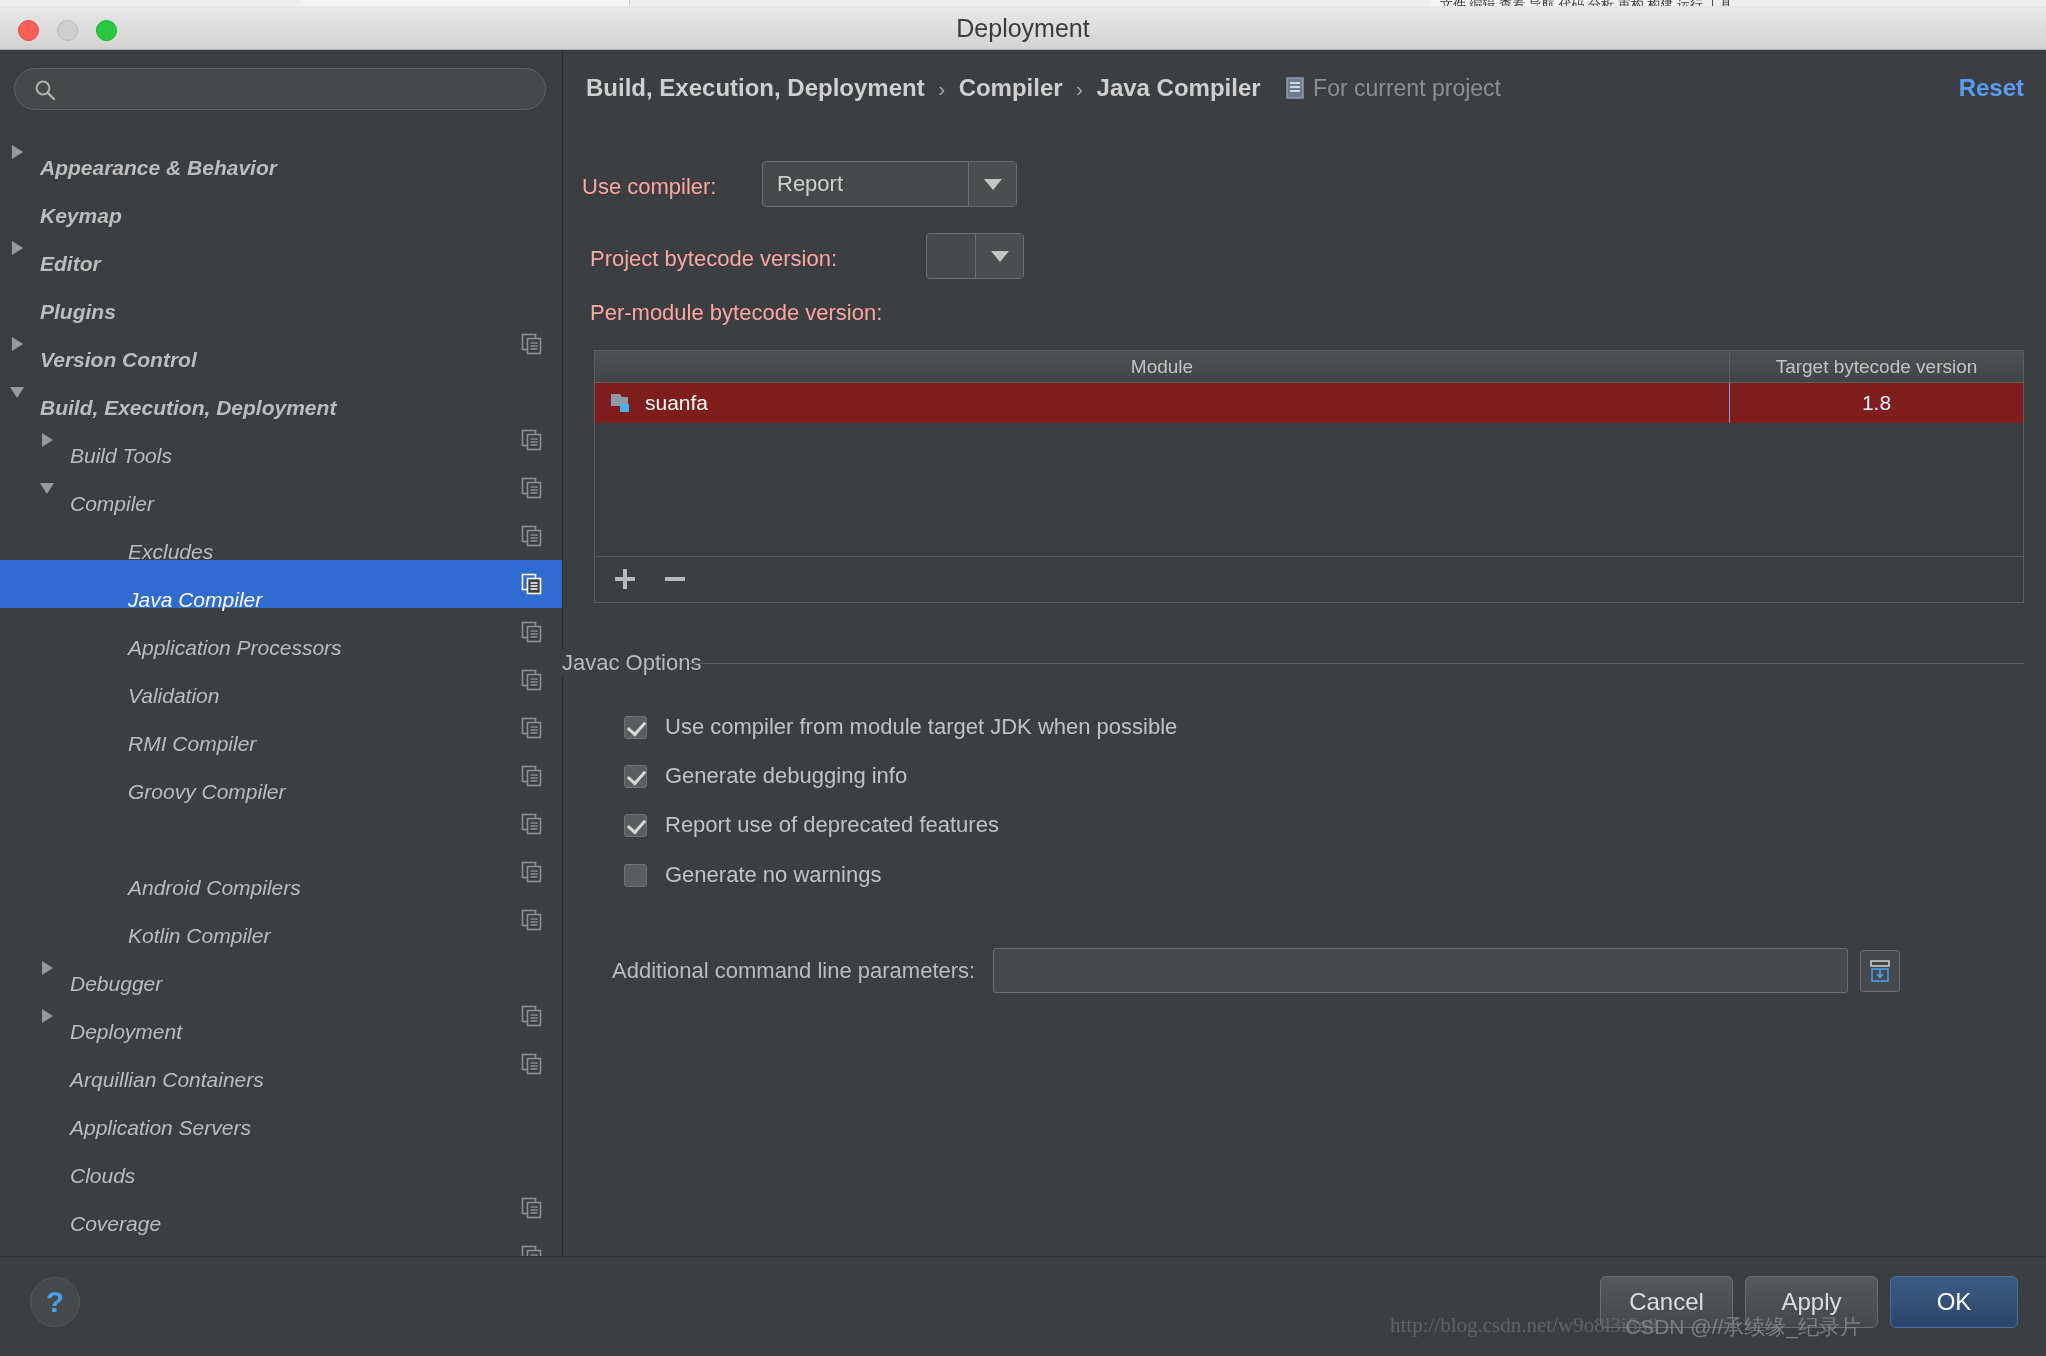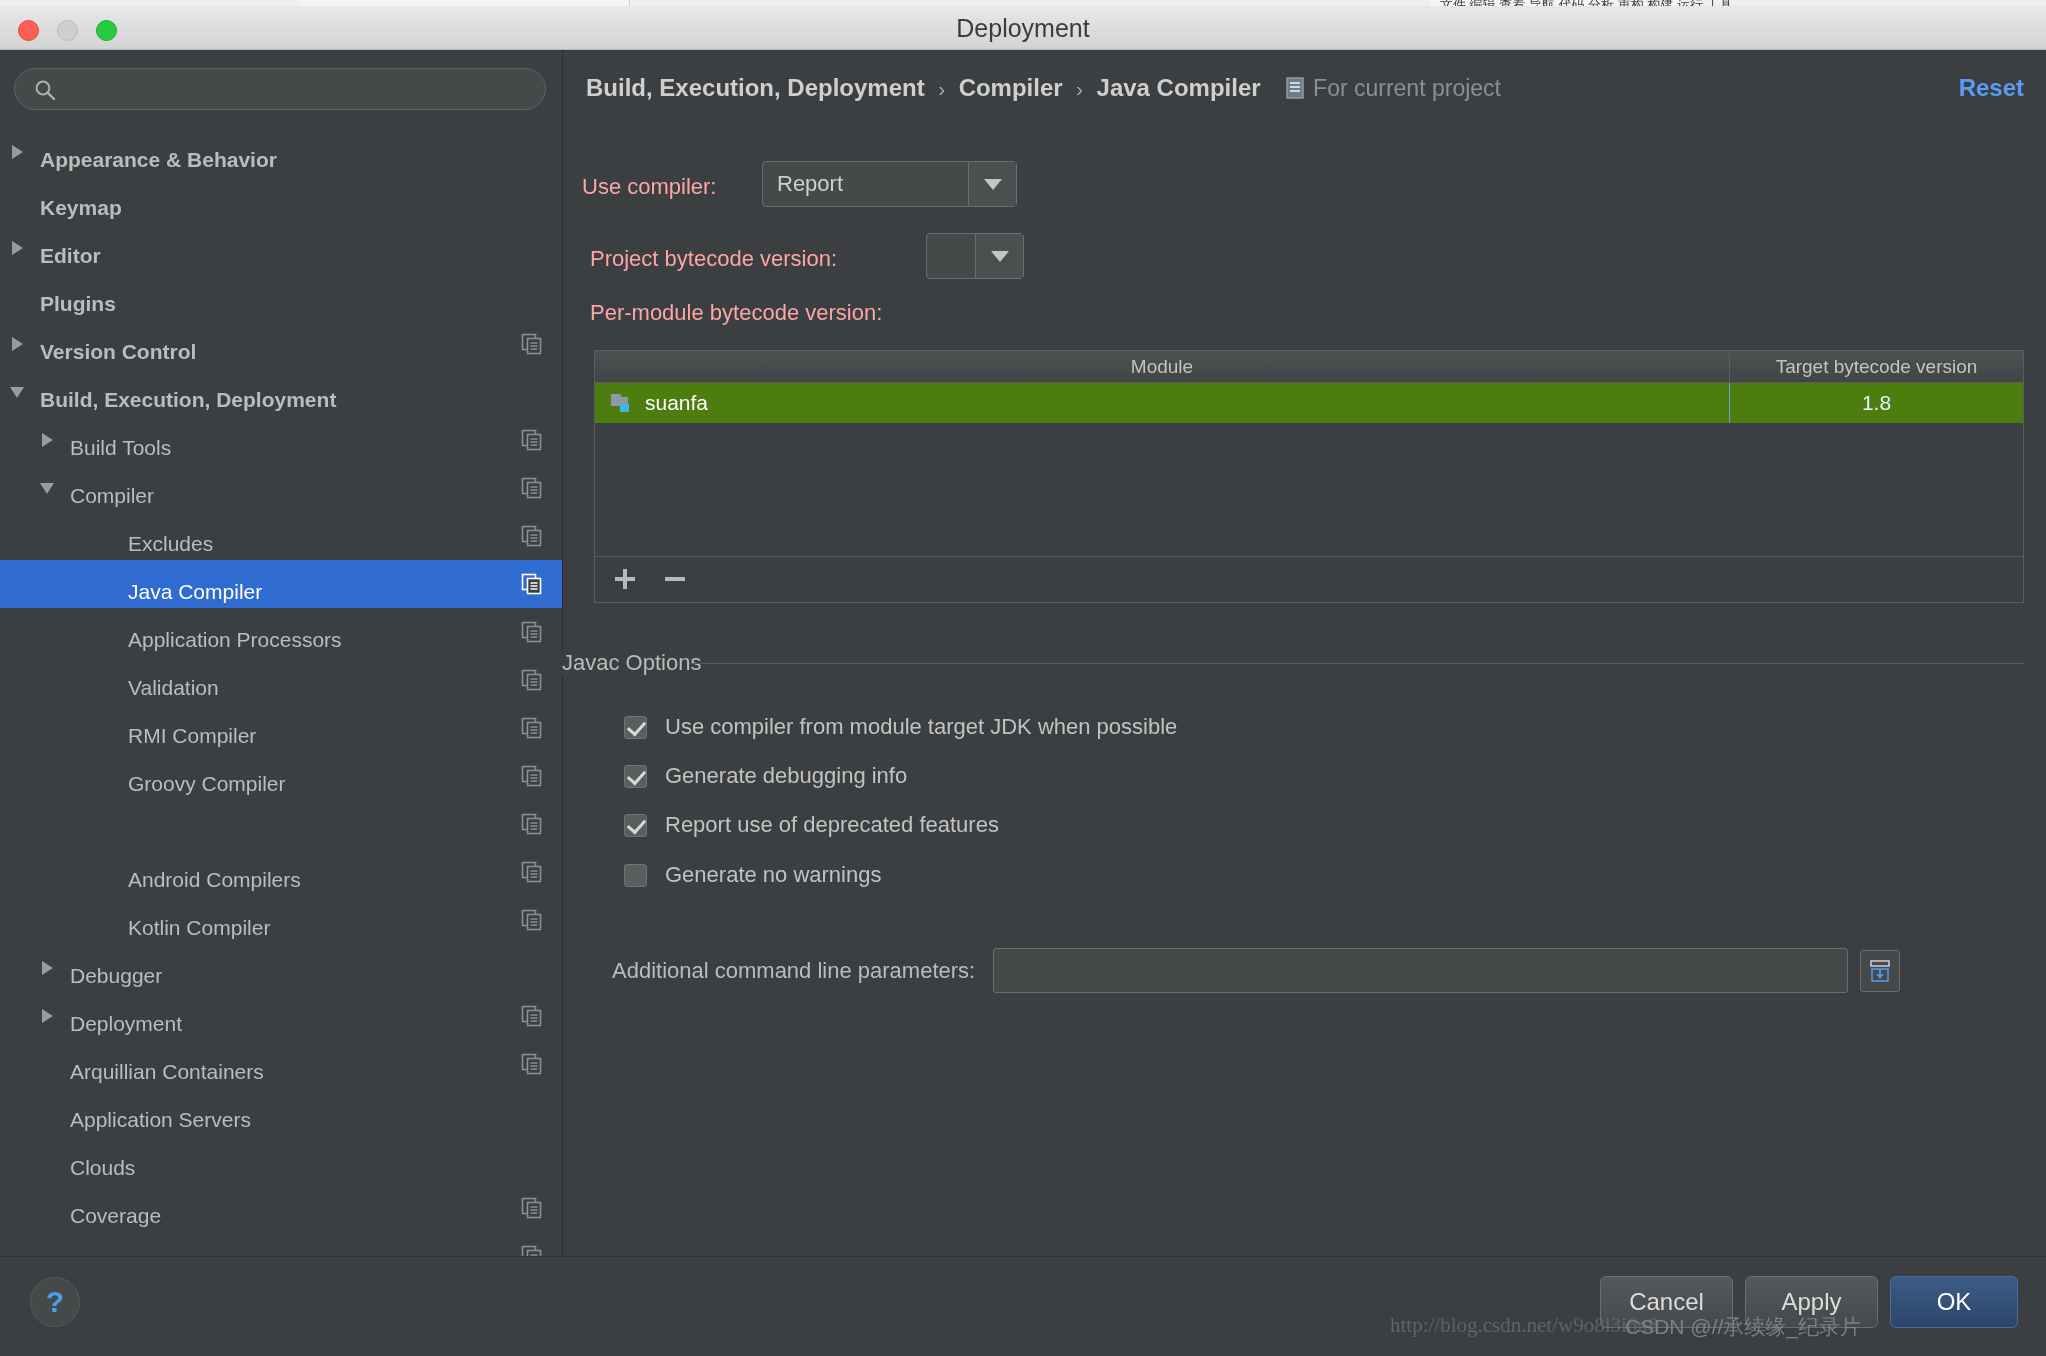--- a/index.html
+++ b/index.html
@@ -63,21 +63,21 @@
   .tree{ position:absolute; left:0; top:78px; width:563px; height:1128px; }
   .row{
     position:relative; height:48px; line-height:48px; width:563px;
     color:#bcbcbc; font-size:21px; white-space:nowrap; cursor:default;
   }
   .row.sel{ background:#2f6bd0; color:#ffffff; }
   .row .arrow{
     position:absolute; top:0; width:22px; height:48px;
     display:flex; align-items:center; justify-content:center;
   }
-  .row .lbl{ position:absolute; top:8px; }
+  .row .lbl{ position:absolute; top:16px;font-style:italic; }
   .row.bold .lbl{ font-weight:bold; }
   .tri{ width:0;height:0; border-left:11px solid #9a9a9a; border-top:7px solid transparent; border-bottom:7px solid transparent; }
   .tri.down{ width:0;height:0;border:none; border-top:11px solid #9a9a9a; border-left:7px solid transparent; border-right:7px solid transparent; }
   .copy-ic{ position:absolute; right:20px; top:13px; width:22px; height:22px; }
 
   
   .main{ position:absolute; left:564px; top:0; width:1482px; height:1206px; background:#3c3f41; }
 
   .crumbs{ position:absolute; left:22px; top:18px; height:40px; line-height:40px; white-space:nowrap; }
   .crumbs b{ font-size:24px; color:#cfcfcf; font-weight:bold; }
@@ -104,21 +104,21 @@
 
   
   .tablewrap{
     position:absolute; left:594px; top:300px; width:1430px; height:207px;
     background:#3c3f41; border:1px solid #5a5e5f;
   }
   .thead{ display:flex; height:32px; background:linear-gradient(#4d5152,#424547); border-bottom:1px solid #5a5e5f; }
   .th{ line-height:31px; text-align:center; font-size:19px; color:#c3c3c3; }
   .th.module{ flex:1; border-right:1px solid #5a5e5f; }
   .th.target{ width:293px; }
-  .trow{ display:flex; height:40px; background:#4d7c0f; }
+  .trow{ display:flex; height:40px; background:#7f1d1d; }
   .td.module{ flex:1; display:flex; align-items:center; padding-left:14px; border-right:1px solid #6aa0ea; }
   .td.module .mname{ font-size:21px; color:#ffffff; margin-left:10px; }
   .td.target{ width:293px; line-height:40px; text-align:center; font-size:21px; color:#eaf1ff; }
 
   .tbar{
     position:absolute; left:594px; top:507px; width:1430px; height:46px;
     background:#3c3f41; border:1px solid #5a5e5f; border-top:none;
   }
   .tbtn{ position:absolute; top:0; width:44px; height:44px; display:flex; align-items:center; justify-content:center; cursor:pointer; }
 

